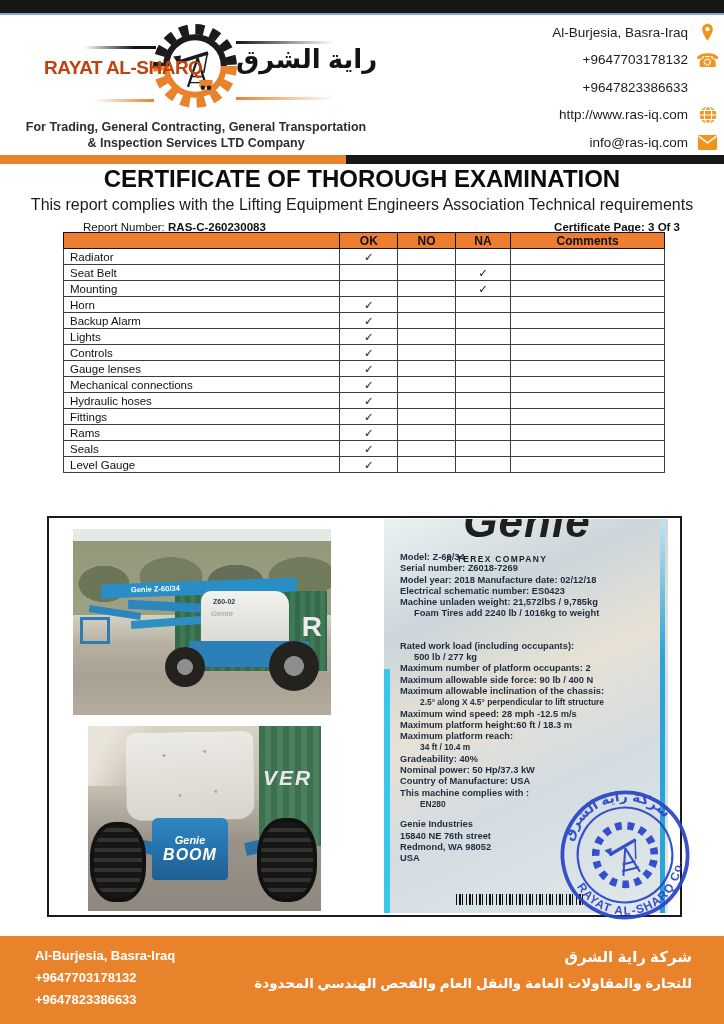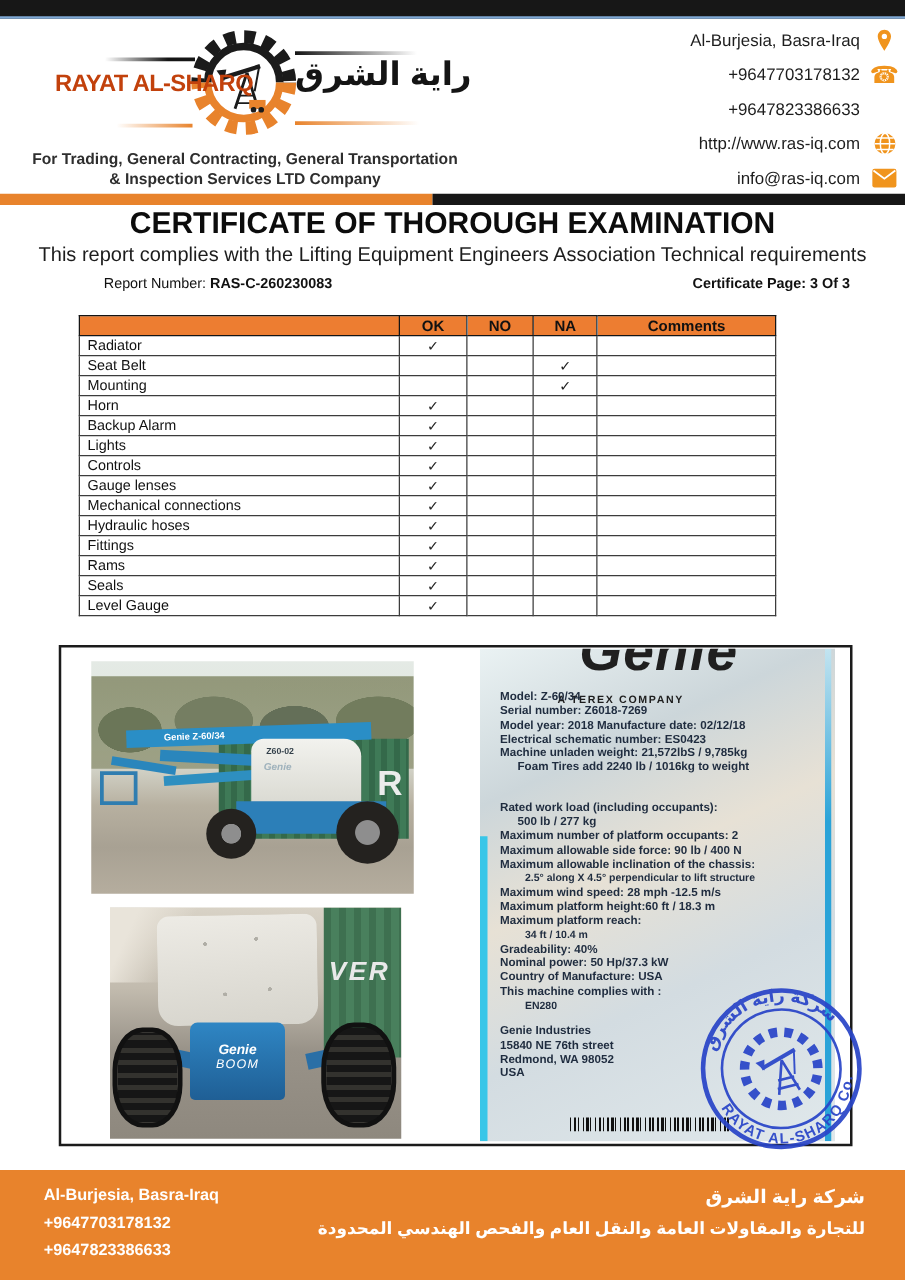--- a/index.html
+++ b/index.html
@@ -30,21 +30,21 @@
   .div-black{position:absolute;left:346px;top:155px;width:378px;height:9px;background:#171717;}
   
   .title{position:absolute;left:0;top:165px;width:724px;text-align:center;
          font-size:24px;font-weight:bold;color:#0c0c0c;}
   .subtitle{position:absolute;left:0;top:196px;width:724px;text-align:center;font-size:16px;color:#1c1c1c;}
   
   .report{position:absolute;left:63px;top:221px;width:597px;display:flex;justify-content:space-between;
           font-size:11.5px;color:#111;padding-left:20px;}
   .report b{font-weight:bold;}
   
-  .check-table{position:absolute;left:63px;top:252px;width:558px;border-collapse:collapse;table-layout:fixed;
+  .check-table{position:absolute;left:63px;top:232px;width:602px;border-collapse:collapse;table-layout:fixed;
                font-size:11.5px;color:#111;}
   .check-table th,.check-table td{border:1px solid #3c3c3c;height:15px;padding:0 4px;overflow:hidden;}
   .check-table thead th{background:#ed7d31;font-weight:bold;font-size:12px;border:1px solid #141414;text-align:center;}
   .check-table td.item{font-weight:normal;padding-left:6px;text-align:left;}
   .check-table td.c{text-align:center;font-size:11.5px;color:#222;}
   
   .pbox{position:absolute;left:47px;top:516px;width:631px;height:397px;border:2px solid #1b1b1b;}
   .photo{position:absolute;overflow:hidden;}
   
   .photo1{left:24px;top:11px;width:258px;height:186px;
@@ -85,21 +85,21 @@
   .p2-cw{position:absolute;left:38px;top:6px;width:128px;height:88px;border-radius:10px 10px 16px 16px;transform:rotate(-1deg);
     background:
      radial-gradient(3px 3px at 30% 26%,#b0aea6 50%,transparent 55%),
      radial-gradient(3px 3px at 62% 22%,#b0aea6 50%,transparent 55%),
      radial-gradient(3px 3px at 42% 72%,#b0aea6 50%,transparent 55%),
      radial-gradient(3px 3px at 70% 68%,#b0aea6 50%,transparent 55%),
      linear-gradient(175deg,#edebe5,#d6d4cc);}
   .p2-chassis{position:absolute;left:64px;top:92px;width:76px;height:62px;border-radius:6px 6px 4px 4px;
               background:linear-gradient(#2f86c4,#1f5f95);text-align:center;color:#fff;}
   .p2-genie{font-size:11px;font-weight:bold;font-style:italic;margin-top:16px;}
-  .p2-boom{font-size:10px;font-weight:normal;font-style:italic;letter-spacing:1px;}
+  .p2-boom{font-size:16px;font-weight:bold;font-style:italic;letter-spacing:1px;}
   .p2-axle-l{position:absolute;left:22px;top:112px;width:48px;height:13px;background:#2a6fa6;transform:rotate(12deg);}
   .p2-axle-r{position:absolute;right:28px;top:112px;width:48px;height:13px;background:#2a6fa6;transform:rotate(-12deg);}
   .p2-tire-l{position:absolute;left:2px;top:96px;width:56px;height:80px;border-radius:24px/34px;border:4px solid #111;
              background:repeating-linear-gradient(0deg,#161616 0 6px,#33322e 6px 10px);box-sizing:border-box;}
   .p2-tire-r{position:absolute;right:4px;top:92px;width:60px;height:84px;border-radius:26px/36px;border:4px solid #111;
              background:repeating-linear-gradient(0deg,#161616 0 6px,#33322e 6px 10px);box-sizing:border-box;}
   
   .plate{left:335px;top:1px;width:284px;height:394px;
     background:linear-gradient(155deg,#eaf2f3 0%,#ccd6da 24%,#e7e1d5 44%,#d3dce1 66%,#e0e8eb 100%);}
   .brand-clip{position:absolute;left:48px;top:0;width:190px;height:27px;overflow:hidden;text-align:center;}

